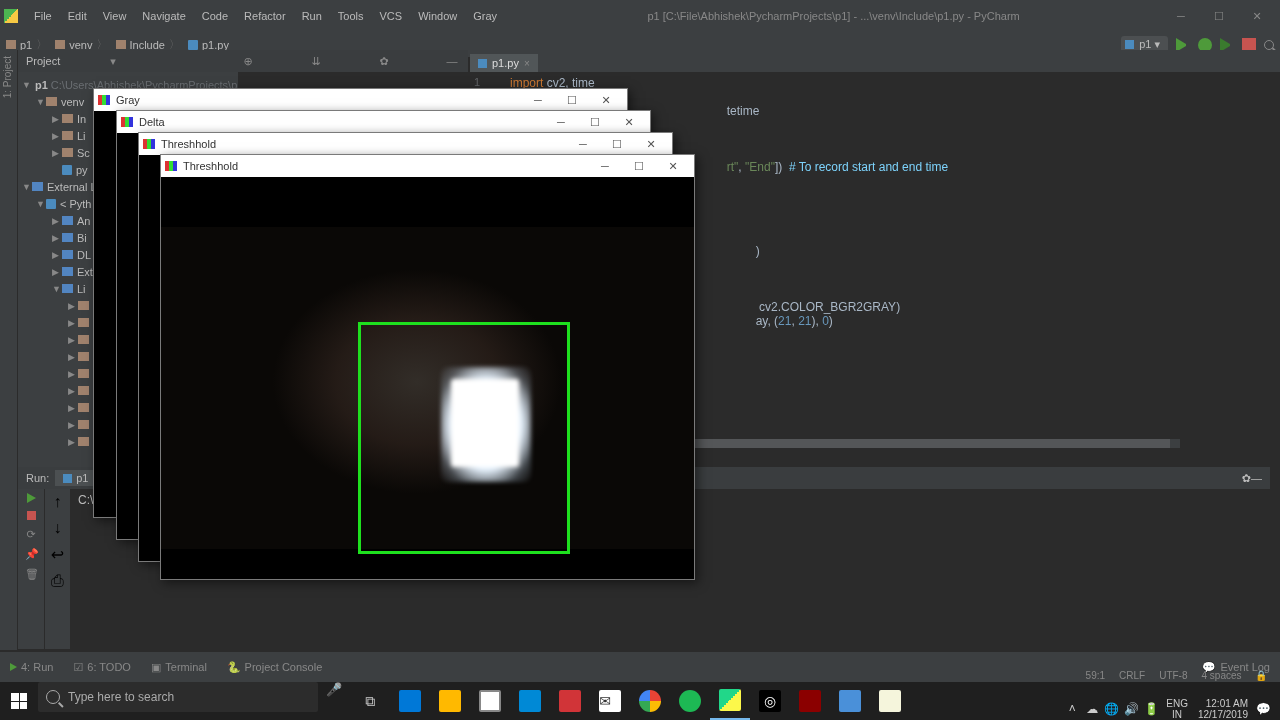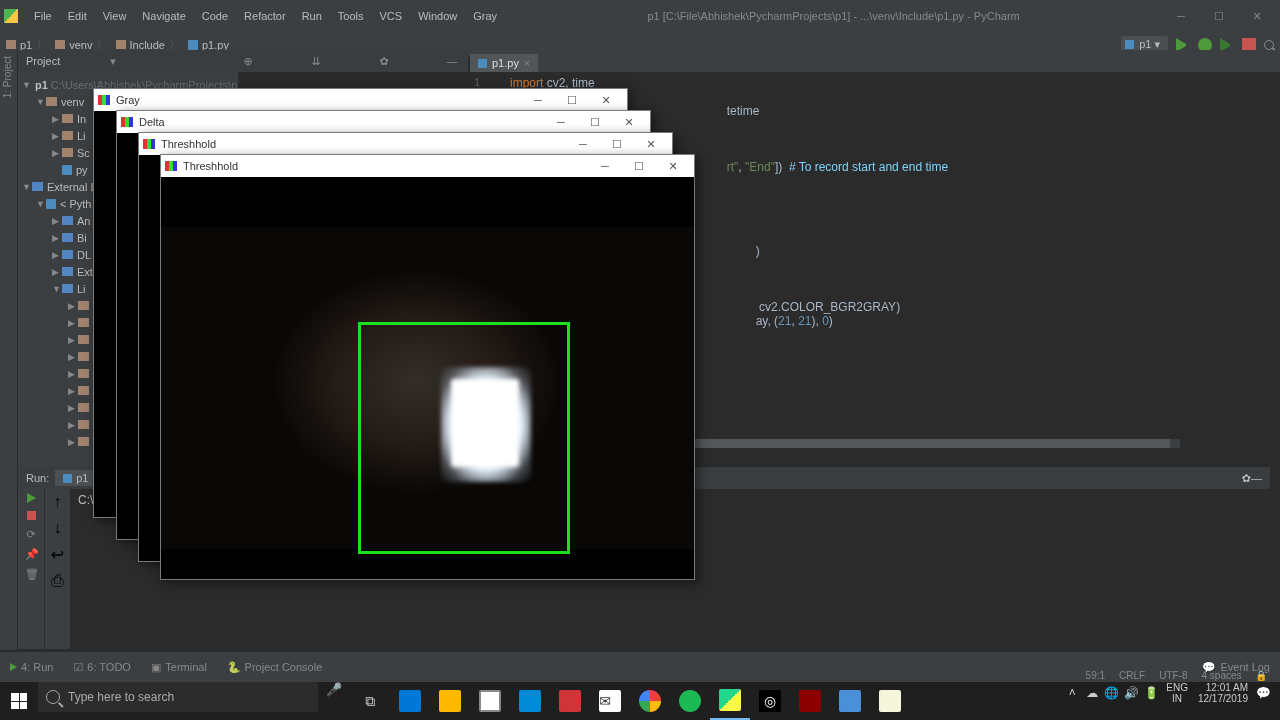--- a/index.html
+++ b/index.html
@@ -444,21 +444,21 @@
     </div>
   <div class="tbtn">
       <div class="app" style="background:#f5f5dc"></div>
     </div>
   <div class="tray">
     <span class="tic">˄</span>
     <span class="tic">☁</span>
     <span class="tic">🌐</span>
     <span class="tic">🔊</span>
     <span class="tic">🔋</span>
-    <div style="line-height:11px;margin:0 4px;text-align:center">
+    <div style="line-height:11px;margin:16px 4px;text-align:center">
         <div>ENG</div>
         <div>IN</div>
       </div>
     <div class="clock">
         <div>12:01 AM</div>
         <div>12/17/2019</div>
       </div>
     <span class="tic">💬</span>
   </div>
 </div>

